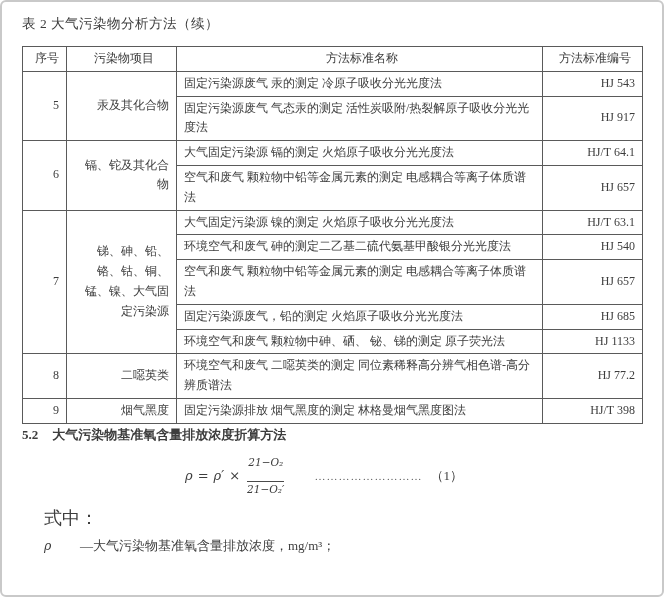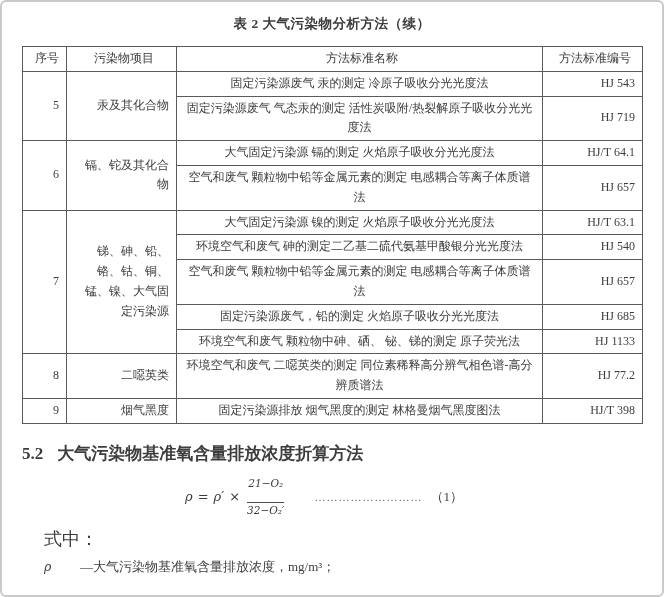--- a/index.html
+++ b/index.html
@@ -16,22 +16,22 @@
     position: absolute;
     inset: 0;
     border: 2px solid #c9c9c9;
     border-radius: 6px;
     pointer-events: none;
   }
   .doc {
     padding: 12px 22px 0 22px;
   }
   .doc-title {
-    text-align: center;
-    font-weight: bold;
+    text-align: left;
+    font-weight: normal;
     font-size: 13.5px;
     margin-top: 3px;
     margin-bottom: 13px;
     letter-spacing: 0.5px;
   }
   table.methods {
     width: 620px;
     border-collapse: collapse;
     table-layout: fixed;
     font-size: 12px;
@@ -47,25 +47,25 @@
     vertical-align: middle;
   }
   table.methods { border: 1.5px solid #444; }
   table.methods th {
     font-weight: normal;
     text-align: center;
     height: 22px;
     padding-left: 12px;
   }
   td.cell-no, td.cell-pollutant, td.cell-code { text-align: right; }
-  td.cell-name { text-align: center; }
+  td.cell-name { text-align: left; }
   .section-heading {
     font-weight: bold;
-    font-size: 17px;
-    margin: 18px 0 0 0;
+    font-size: 13px;
+    margin: 2px 0 0 0;
   }
   .section-heading .h-num { margin-right: 14px; }
   .body-paragraph {
     font-size: 13px;
     margin-top: 15px;
     text-indent: 26px;
     line-height: 1.5;
   }
   .formula-row {
     margin-top: 14px;
@@ -150,21 +150,21 @@
     </tr>
 
     <tr>
       <td class="cell-no" rowspan="2">5</td>
       <td class="cell-pollutant" rowspan="2">汞及其化合物</td>
       <td class="cell-name">固定污染源废气 汞的测定 冷原子吸收分光光度法</td>
       <td class="cell-code">HJ 543</td>
     </tr>
     <tr>
       <td class="cell-name">固定污染源废气 气态汞的测定 活性炭吸附/热裂解原子吸收分光光度法</td>
-      <td class="cell-code">HJ 719</td>
+      <td class="cell-code">HJ 917</td>
     </tr>
 
     <tr>
       <td class="cell-no" rowspan="2">6</td>
       <td class="cell-pollutant" rowspan="2">镉、铊及其化合物</td>
       <td class="cell-name">大气固定污染源 镉的测定 火焰原子吸收分光光度法</td>
       <td class="cell-code">HJ/T 64.1</td>
     </tr>
     <tr>
       <td class="cell-name">空气和废气 颗粒物中铅等金属元素的测定 电感耦合等离子体质谱法</td>
@@ -216,21 +216,21 @@
 
 
   <div class="formula-row">
     <span class="formula-math">
       <span class="it">ρ</span>
       <span>=</span>
       <span class="it">ρ′</span>
       <span>×</span>
       <span class="fraction">
         <span class="num it">21−O₂</span>
-        <span class="den it">32−O₂′</span>
+        <span class="den it">21−O₂′</span>
       </span>
     </span>
     <span class="formula-dots">………………………</span>
     <span class="formula-number">（1）</span>
   </div>
 
   <div class="where-intro">式中：</div>
 
   <div class="def-list">
     <div class="def-item">

